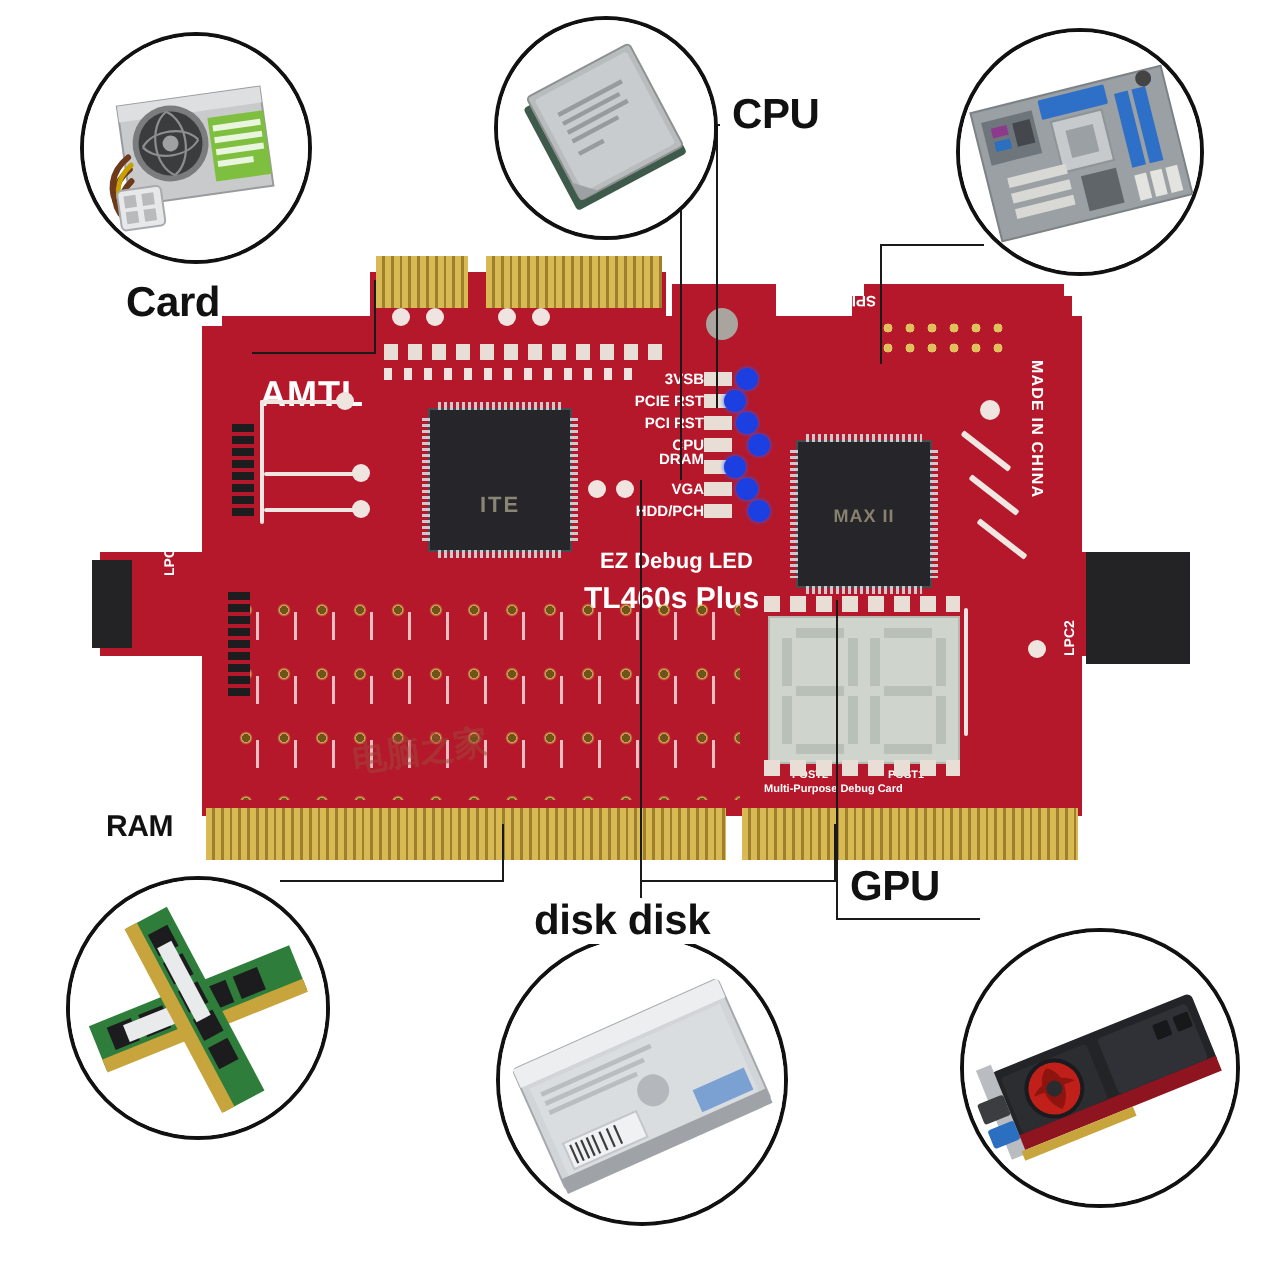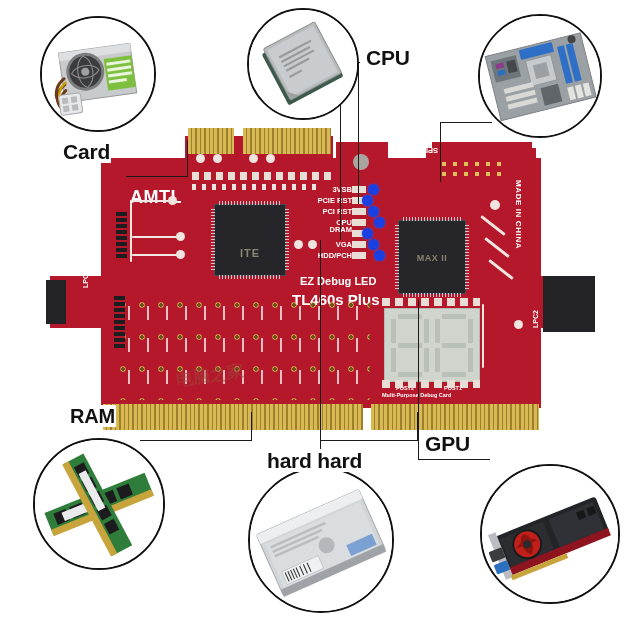--- a/index.html
+++ b/index.html
@@ -419,17 +419,17 @@
           <rect x="4" y="62" width="14" height="11" rx="1.5" fill="#3c3d41"></rect>
           <rect x="4" y="76" width="14" height="10" rx="1.5" fill="#2a6fc0"></rect>
           <rect x="16" y="92" width="60" height="5" fill="#c8a43c"></rect>
         </g>
       </svg>
     </div>
   </div>
 
   <div class="callout" style="left:62px;top:140px;font-size:21px;">Card</div>
   <div class="callout" style="left:365px;top:46px;font-size:21px;">CPU</div>
-  <div class="callout" style="left:52px;top:405px;font-size:20px;margin-left:17px;">RAM</div>
-  <div class="callout" style="left:266px;top:449px;font-size:21px;">hard hard</div>
+  <div class="callout" style="left:52px;top:405px;font-size:15px;">RAM</div>
+  <div class="callout" style="left:266px;top:449px;font-size:21px;">disk disk</div>
   <div class="callout" style="left:424px;top:432px;font-size:21px;">GPU</div>
 
 </div>
 
 </body></html>

